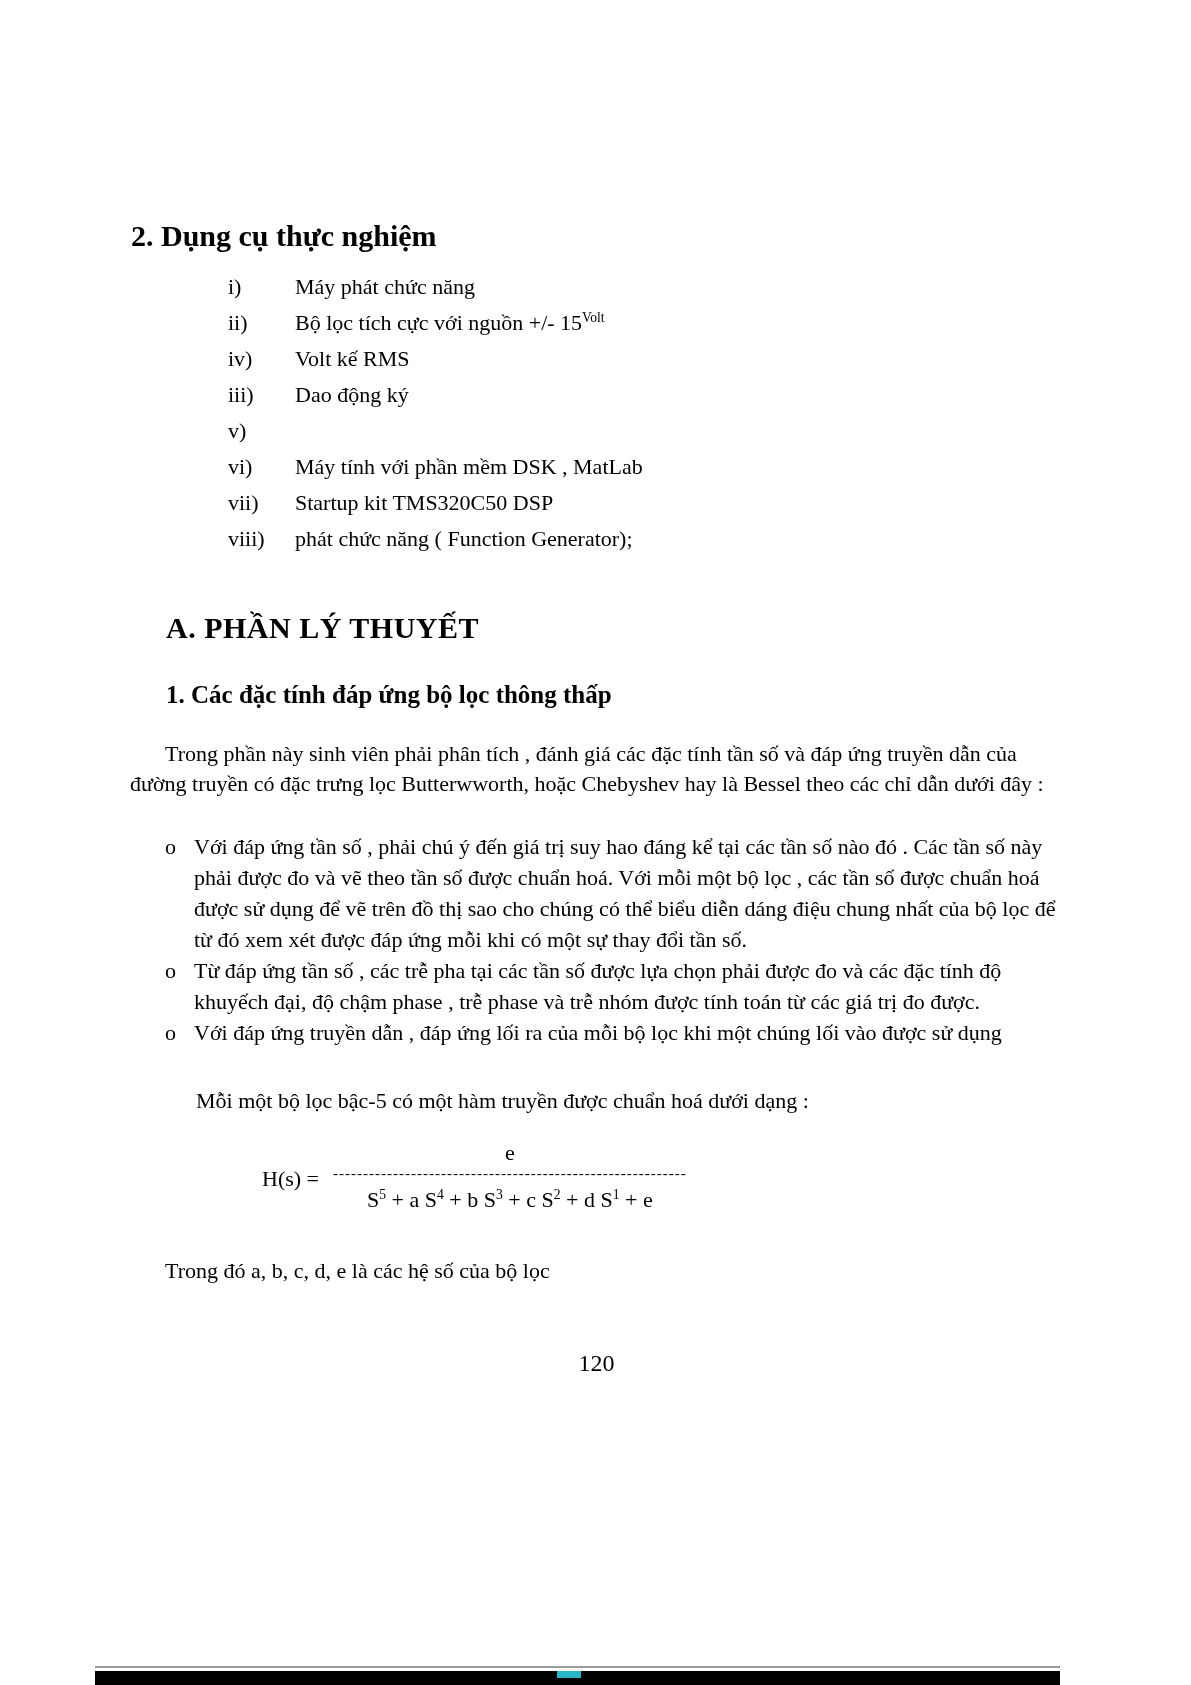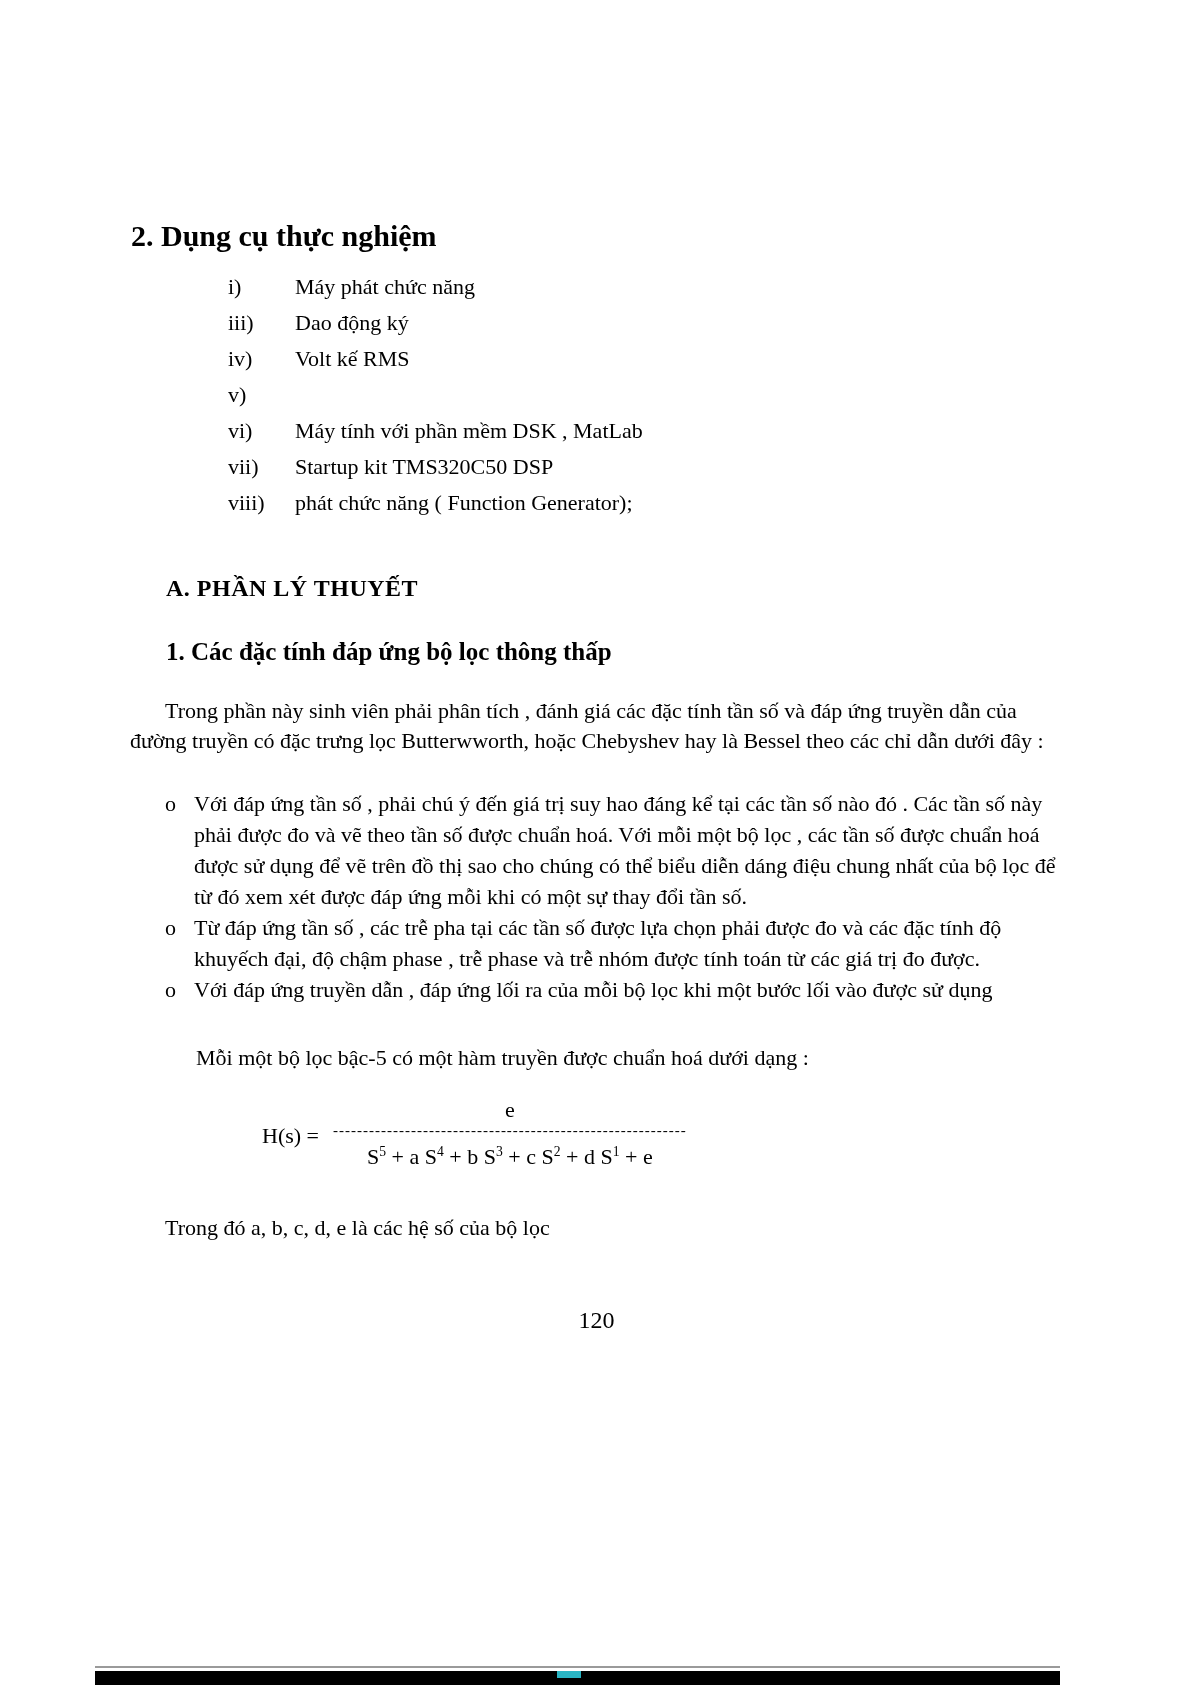--- a/index.html
+++ b/index.html
@@ -38,21 +38,21 @@
     width: 67px;
     flex: 0 0 auto;
   }
   .eq-text { flex: 1; }
   sup {
     font-size: 0.62em;
     vertical-align: super;
     line-height: 0;
   }
   .section-heading {
-    font-size: 24px;
+    font-size: 30px;
     font-weight: bold;
     margin: 54px 0 0 36px;
     font-family: "Liberation Serif", serif;
     letter-spacing: 0.5px;
   }
   .subsection-heading {
     font-family: Liberation Serif, serif;
     font-size: 25px;
     font-weight: bold;
     margin: 36px 0 0 36px;
@@ -157,26 +157,30 @@
 <div class="page">
 
   <h2 class="eq-heading">2. Dụng cụ thực nghiệm</h2>
 
   <div class="eq-list">
     <div class="eq-row">
       <span class="eq-num">i)</span>
       <span class="eq-text"><span>Máy phát chức năng</span></span>
     </div>
     <div class="eq-row">
+      <span class="eq-num">ii)</span>
+      <span class="eq-text"><span>Bộ lọc tích cực với nguồn   +/- 15</span><sup>Volt</sup></span>
+    </div>
+    <div class="eq-row">
+      <span class="eq-num">iv)</span>
+      <span class="eq-text"><span>Volt kế  RMS</span></span>
+    </div>
+    <div class="eq-row">
       <span class="eq-num">iii)</span>
       <span class="eq-text"><span>Dao động ký</span></span>
-    </div>
-    <div class="eq-row">
-      <span class="eq-num">iv)</span>
-      <span class="eq-text"><span>Volt kế  RMS</span></span>
     </div>
     <div class="eq-row">
       <span class="eq-num">v)</span>
     </div>
     <div class="eq-row">
       <span class="eq-num">vi)</span>
       <span class="eq-text"><span>Máy tính với phần mềm  DSK , MatLab</span></span>
     </div>
     <div class="eq-row">
       <span class="eq-num">vii)</span>
@@ -198,21 +202,21 @@
     <div class="bullet-row">
       <span class="bullet-marker">o</span>
       <span class="bullet-text">Với đáp ứng tần số , phải chú ý đến  giá trị suy  hao đáng  kể  tại  các tần số nào đó . Các tần số này phải  được đo và vẽ  theo  tần số được chuẩn hoá.  Với mỗi một bộ lọc , các tần số được chuẩn hoá được sử dụng để vẽ trên đồ thị sao cho chúng có thể  biểu diễn dáng điệu chung nhất của bộ lọc để từ đó xem xét  được đáp ứng mỗi khi có một sự thay đổi tần số.</span>
     </div>
     <div class="bullet-row">
       <span class="bullet-marker">o</span>
       <span class="bullet-text">Từ đáp ứng tần số , các trễ pha tại các tần số được lựa chọn phải được đo và  các đặc tính  độ khuyếch đại, độ chậm phase , trễ phase  và trễ nhóm  được tính toán từ các giá trị đo được.</span>
     </div>
     <div class="bullet-row">
       <span class="bullet-marker">o</span>
-      <span class="bullet-text">Với đáp ứng truyền dẫn , đáp ứng lối ra của  mỗi bộ lọc khi một bước lối vào được sử dụng</span>
+      <span class="bullet-text">Với đáp ứng truyền dẫn , đáp ứng lối ra của  mỗi bộ lọc khi một chúng lối vào được sử dụng</span>
     </div>
   </div>
 
 
   <p class="transfer-intro">Mỗi một bộ lọc bậc-5  có một hàm truyền được chuẩn hoá  dưới dạng :</p>
 
   <div class="formula-row">
     <span class="formula-lhs">H(s) =</span>
     <div class="fraction">
       <div class="numerator">e</div>

